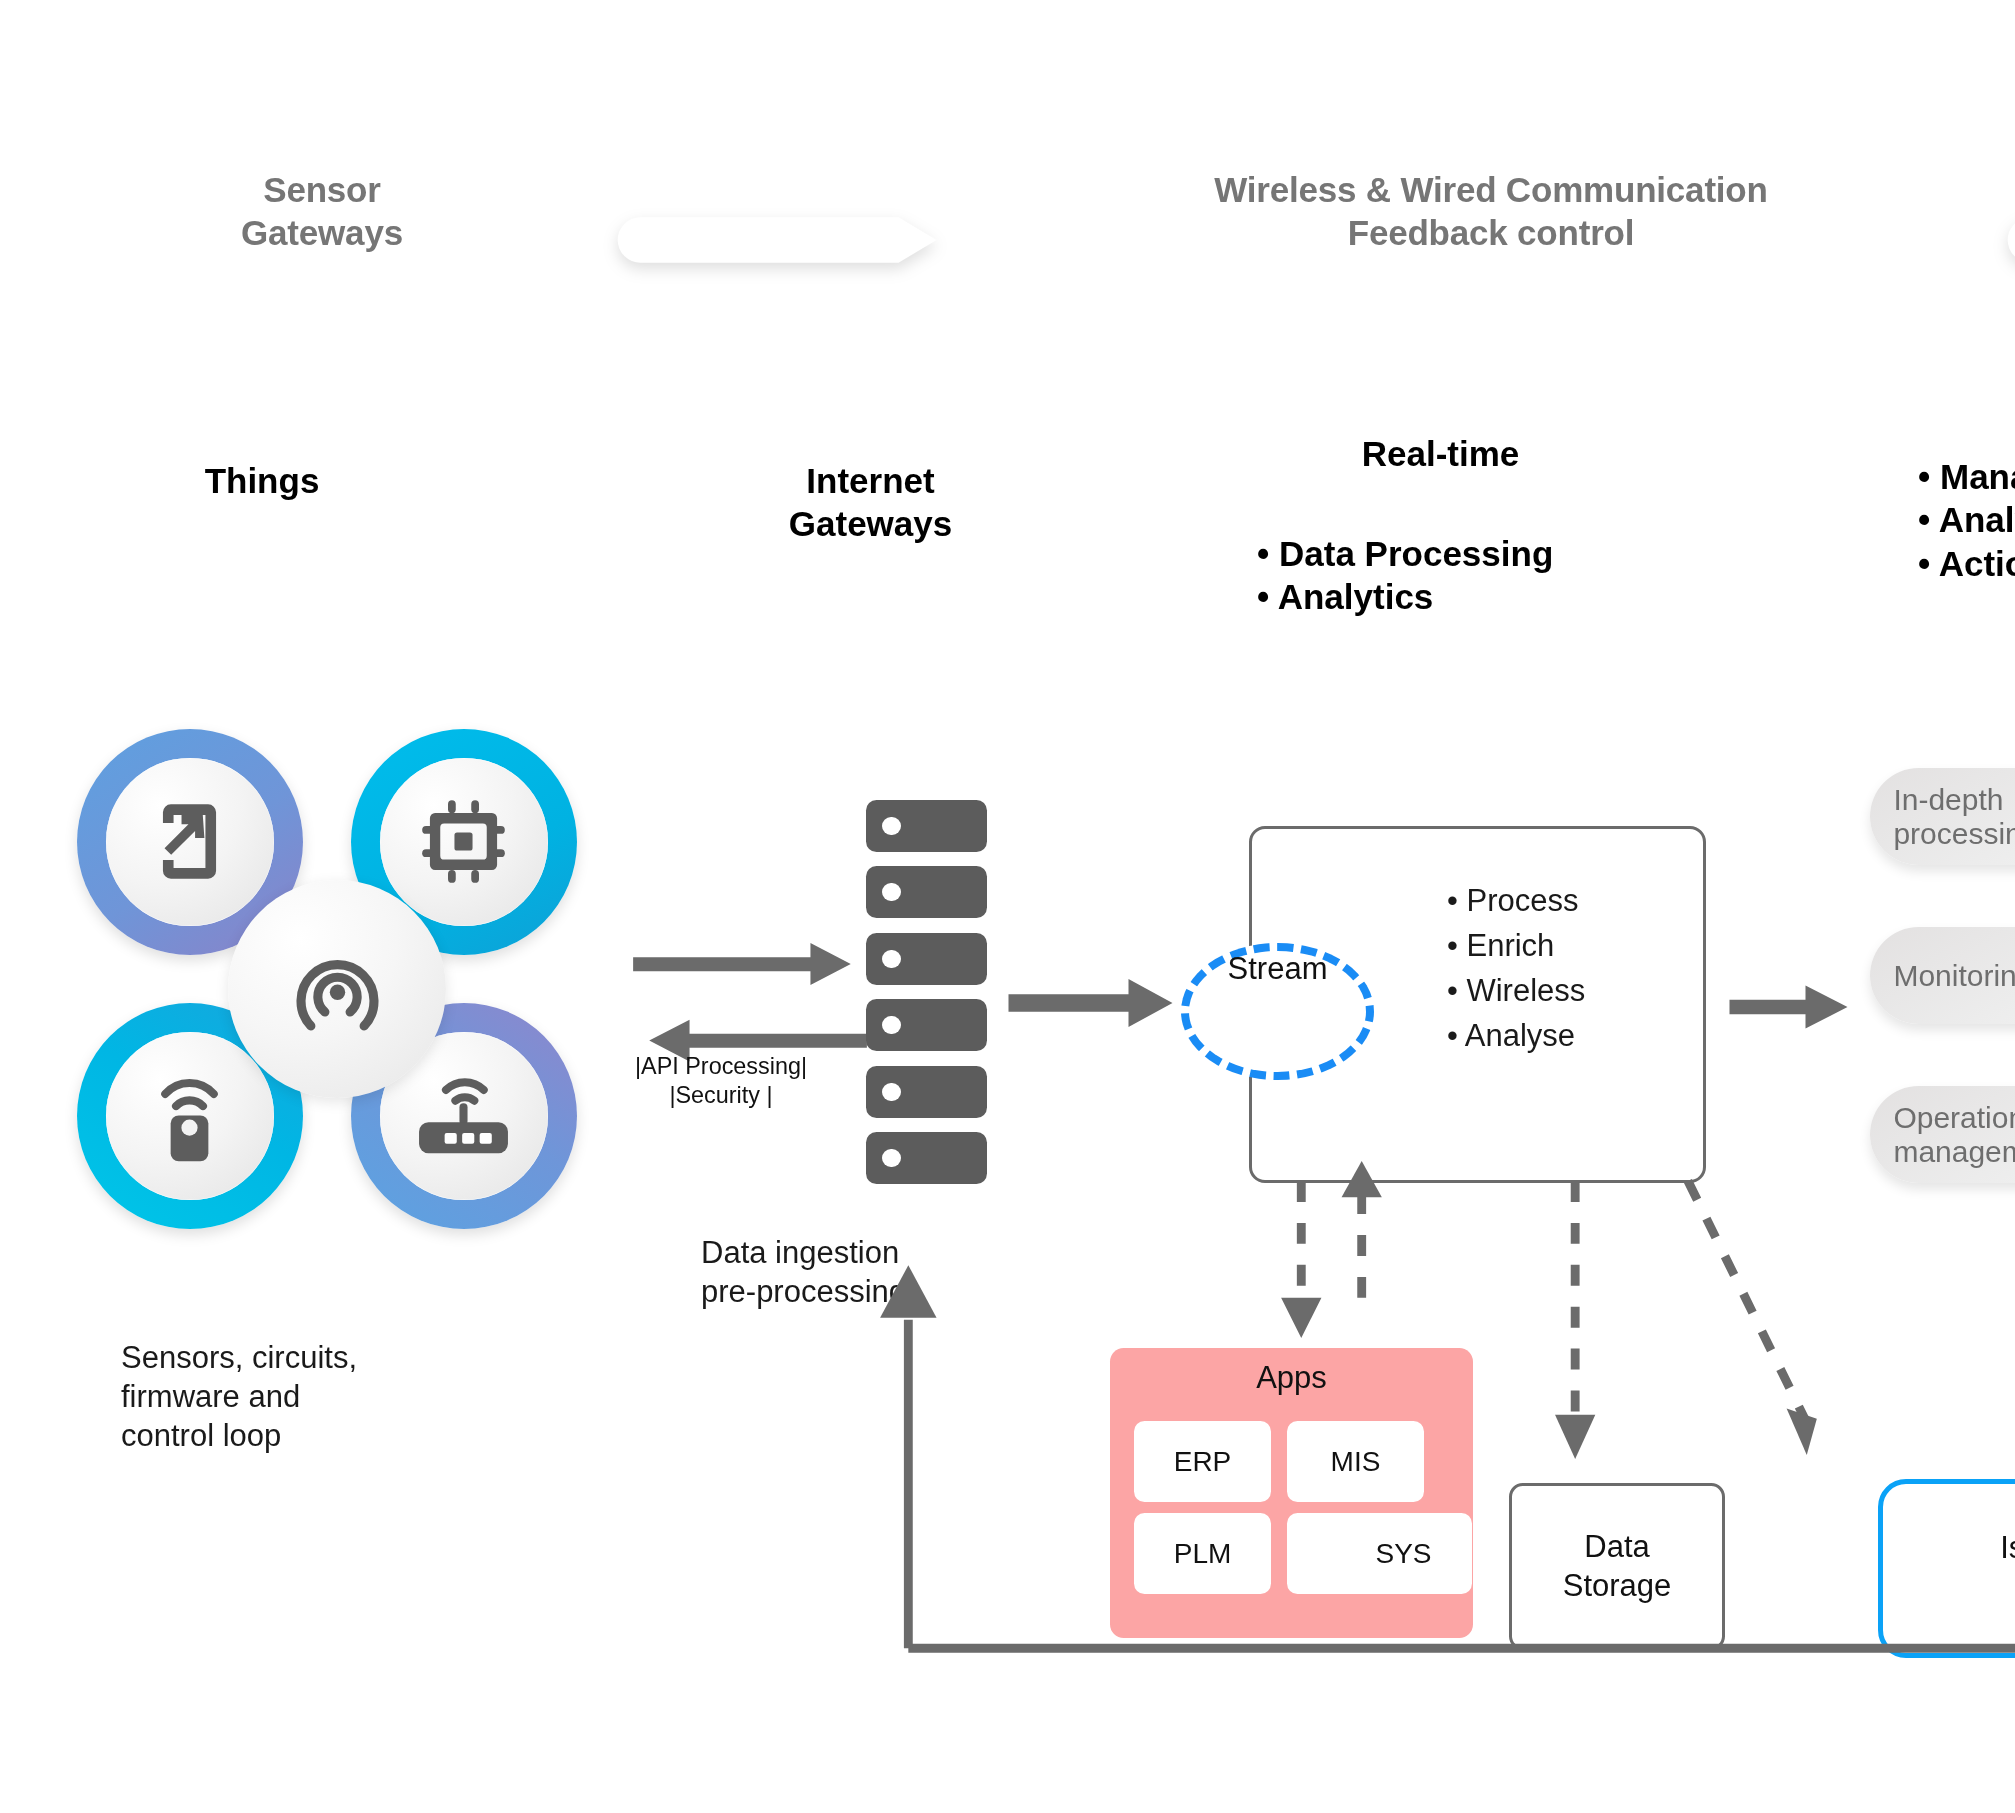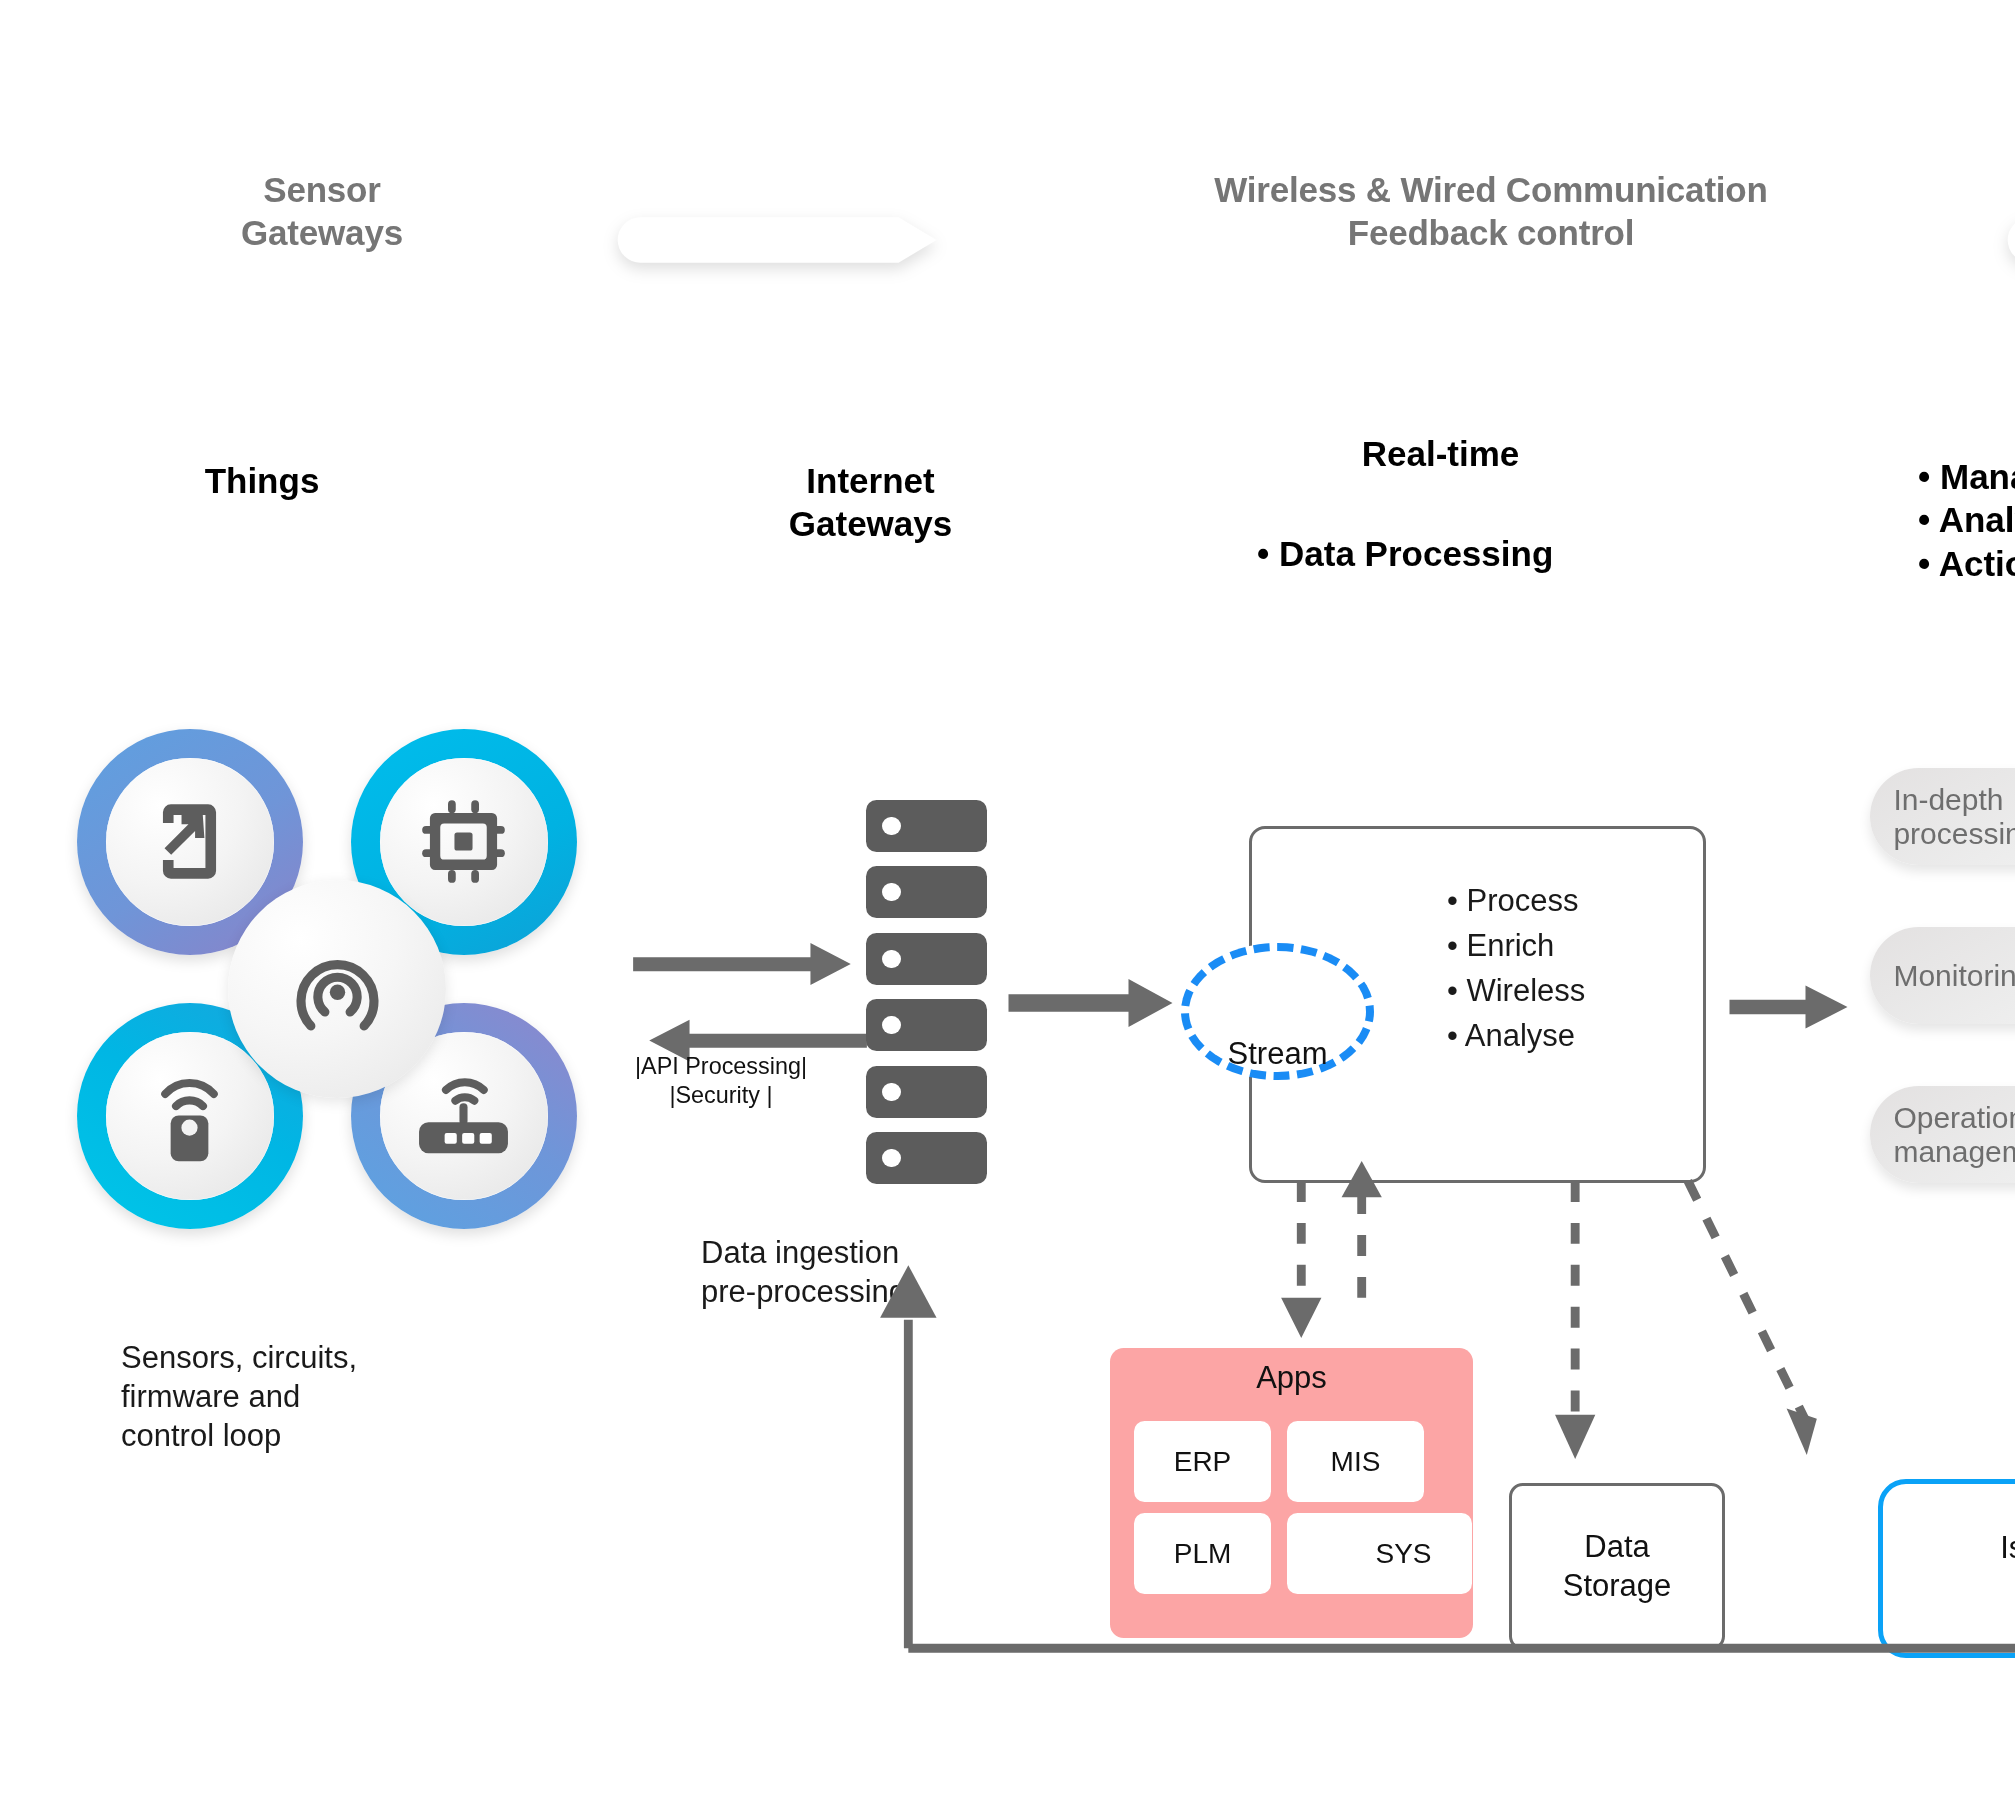--- a/index.html
+++ b/index.html
@@ -32,21 +32,21 @@
       display:flex;align-items:center;justify-content:center;
       box-shadow:0 4px 13.7px rgba(0,0,0,.10);z-index:5;}
 
   
   .srv{position:absolute;background:#5c5c5c;border-radius:10.5px;display:flex;align-items:center;}
   .srv i{display:block;width:18.5px;height:18.5px;border-radius:50%;background:#fff;margin-left:16px;}
 
   
   .rtbox{position:absolute;border:3.6px solid #6b6b6b;border-radius:16px;background:#fff;}
   .stream-oval{position:absolute;border:8.9px dashed #1a8cf5;border-radius:50%;
-               background:#fff;display:flex;align-items:flex-end;justify-content:center;z-index:4;}
+               background:#fff;display:flex;align-items:flex-start;justify-content:center;z-index:4;}
   .bullets{position:absolute;font-size:31px;line-height:1.45;color:#1a1a1a;}
   .bullets div{white-space:nowrap;}
 
   
   .apps{position:absolute;background:#fca5a5;border-radius:13.7px;}
   .app-chip{position:absolute;background:#fff;border-radius:10.5px;
             display:flex;align-items:center;justify-content:center;
             font-size:28px;color:#111;}
 
   
@@ -89,20 +89,21 @@
 </div>
 
 <div class="abs col-head ctr" style="left:133px;top:459px;width:258px;">Things</div>
 
 <div class="abs col-head ctr" style="left:685px;top:459px;width:371px;white-space:pre-line;">Internet
 Gateways</div>
 
 <div class="abs col-head ctr" style="left:1229px;top:432px;width:423px;">Real-time</div>
 <div class="abs col-head" style="left:1257px;top:532px;width:443px;">
   <div class="bullet-line">• <span style="display:inline;">Data Processing</span></div>
+  <div class="bullet-line">• <span style="display:inline;">Analytics</span></div>
 </div>
 
 <div class="abs col-head" style="left:1918px;top:455px;width:443px;">
   <div class="bullet-line">• <span style="display:inline;">Management</span></div>
   <div class="bullet-line">• <span style="display:inline;">Analytics</span></div>
   <div class="bullet-line">• <span style="display:inline;">Actions</span></div>
 </div>
 
 <div class="abs" style="left:69px;top:725px;width:532px;height:532px;">
 

